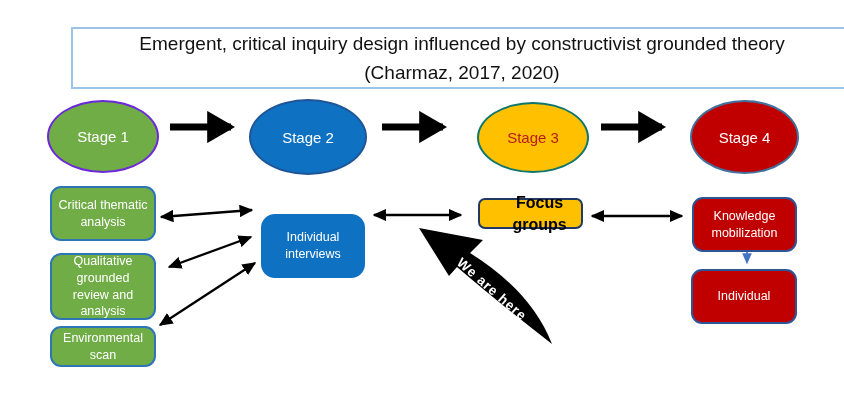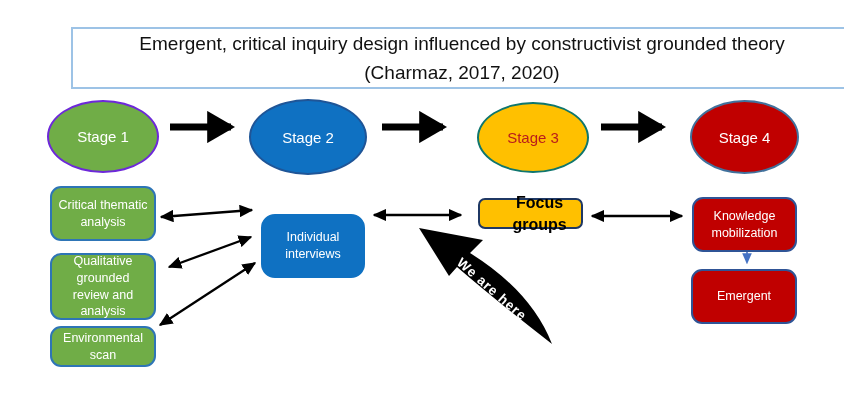--- a/index.html
+++ b/index.html
@@ -133,16 +133,16 @@
   </div>
 
   <div class="rbox yellow-box">
     <span>Focus groups</span>
   </div>
 
   <div class="rbox red r1">
     <span>Knowledge mobilization</span>
   </div>
   <div class="rbox red r2">
-    <span>Emergent</span>
+    <span>Individual</span>
   </div>
 
 </div>
 
 </body></html>

